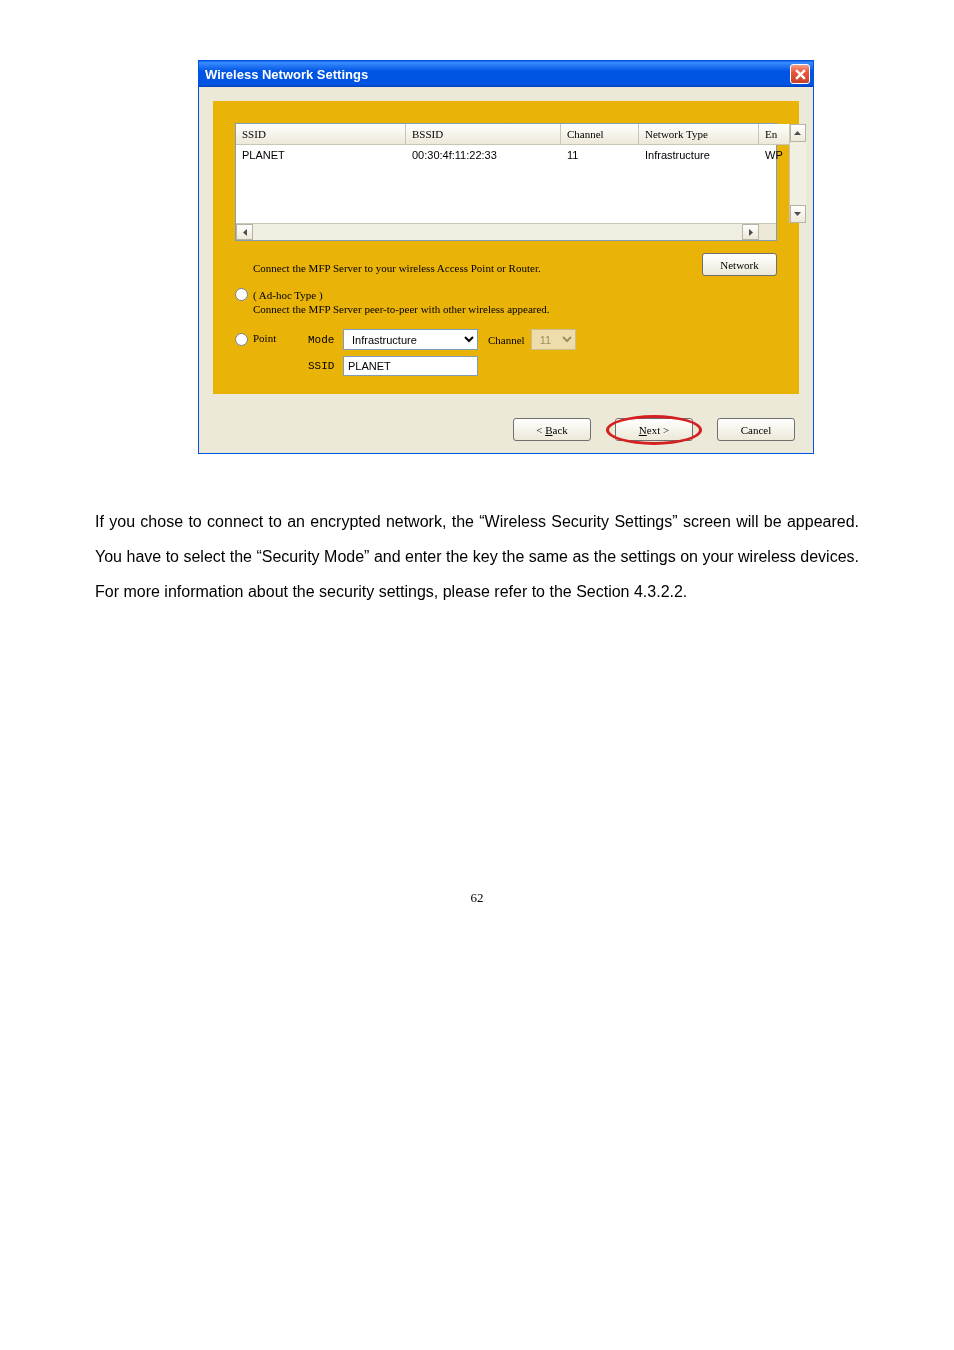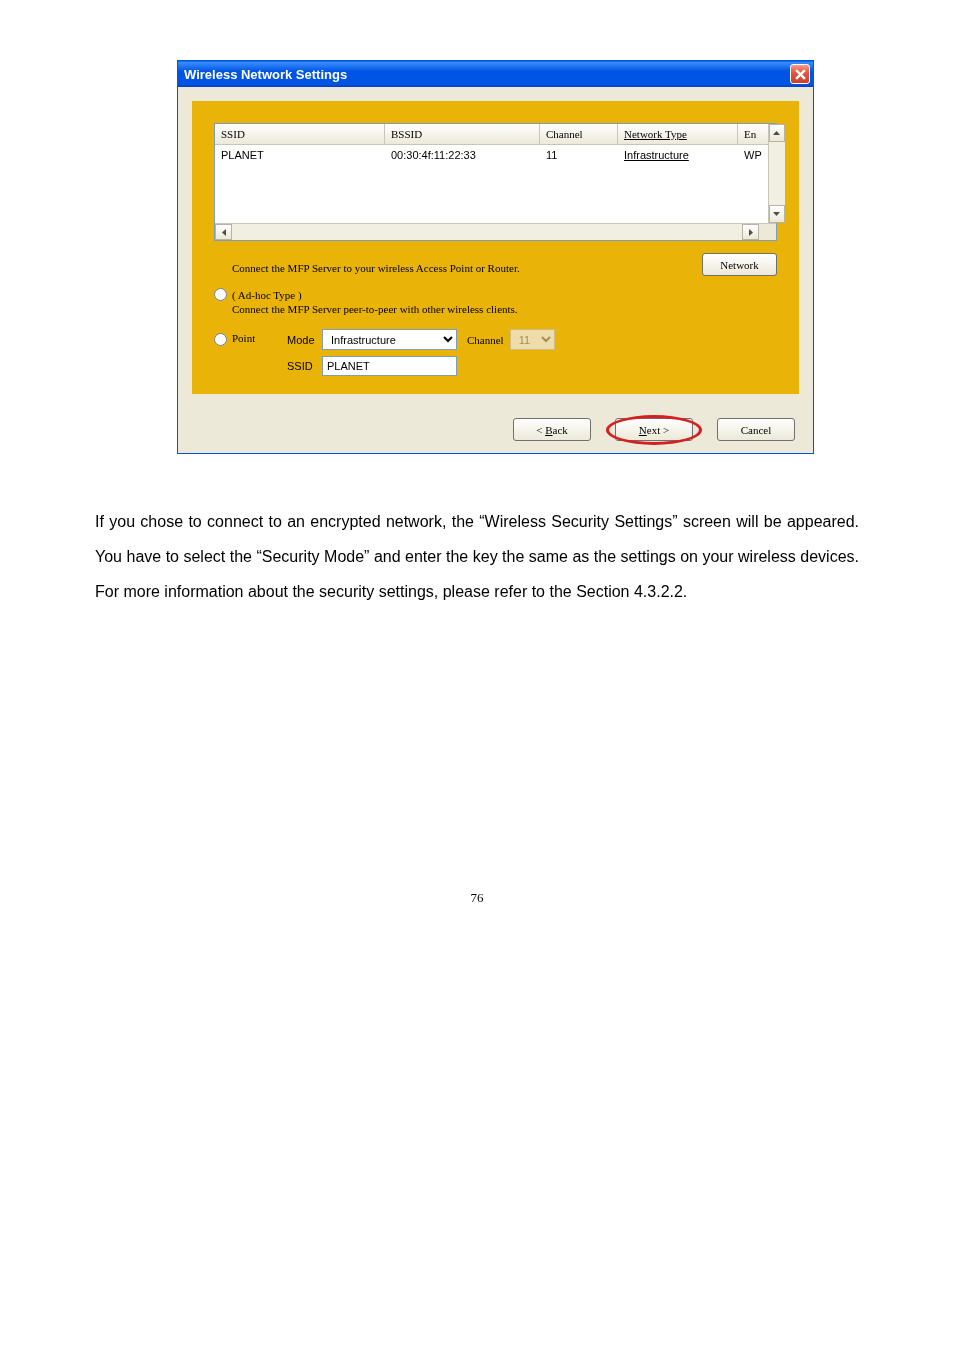--- a/index.html
+++ b/index.html
@@ -15,21 +15,21 @@
       font-family: "Tahoma", "Arial", sans-serif;
       padding: 0;
     }
     
     .page-container {
       width: 954px;
       padding: 60px 95px 0 95px;
     }
     
     .dialog-container {
-      margin-left: 35px;
+      margin-left: 56px;
       margin-right: 45px;
       margin-bottom: 50px;
       padding-left: 47px;
     }
     
     .dialog-window {
       border: 1px solid #0054e3;
       background: #ece9d8;
       position: relative;
     }
@@ -106,21 +106,21 @@
       align-items: center;
     }
     
     .table-header-cell:last-child {
       border-right: none;
     }
     
     .col-ssid { width: 170px; }
     .col-bssid { width: 155px; }
     .col-channel { width: 78px; }
-    .col-nettype { width: 120px; text-decoration: underline; }
+    .col-nettype { width: 120px; }
     .col-en { flex: 1; }
     
     .table-row {
       display: flex;
       height: 20px;
       font-size: 11px;
       font-family: "Tahoma", sans-serif;
     }
     
     .table-cell {
@@ -237,21 +237,21 @@
     
     .radio-desc {
       font-size: 11px;
       font-family: "Tahoma", serif;
       margin-left: 18px;
       margin-top: 2px;
     }
     
     .manual-label {
       font-size: 11px;
-      font-family: Liberation Sans, sans-serif;
+      font-family: Liberation Mono, monospace;
       width: 35px;
     }
     
     .manual-select {
       width: 135px;
       height: 21px;
       border: 1px solid #7f9db9;
       font-size: 11px;
       padding: 0 4px;
       background: #ffffff;
@@ -439,21 +439,21 @@
 
           <div class="radio-option">
             <div class="radio-desc">Connect the MFP Server to your wireless Access Point or Router.</div>
           </div>
 
           <div class="radio-option">
             <div class="radio-line">
               <input type="radio" name="mode" class="radio-input" style="">
               <span>( Ad-hoc Type )</span>
             </div>
-            <div class="radio-desc">Connect the MFP Server peer-to-peer with other wireless clients.</div>
+            <div class="radio-desc">Connect the MFP Server peer-to-peer with other wireless appeared.</div>
           </div>
 
           <div class="radio-option-manual">
             <input type="radio" name="mode" class="radio-input" style="margin-top: 4px;">
             <span class="manual-radio-label" style="margin-top:3px;">Point</span>
             <div class="manual-fields">
               <div class="manual-field-row">
                 <span class="manual-label">Mode</span>
                 <select class="manual-select">
                   <option>Infrastructure</option>
@@ -480,15 +480,15 @@
           <span class="red-circle"></span>
         </button>
         <button class="wizard-btn">Cancel</button>
       </div>
 
     </div>
   </div>
 
   <p class="body-text">If you chose to connect to an encrypted network, the “Wireless Security Settings” screen will be appeared. You have to select the “Security Mode” and enter the key the same as the settings on your wireless devices. For more information about the security settings, please refer to the Section 4.3.2.2.</p>
 
-  <div class="page-number">76</div>
+  <div class="page-number">62</div>
 
 </div>
 
 </body></html>

